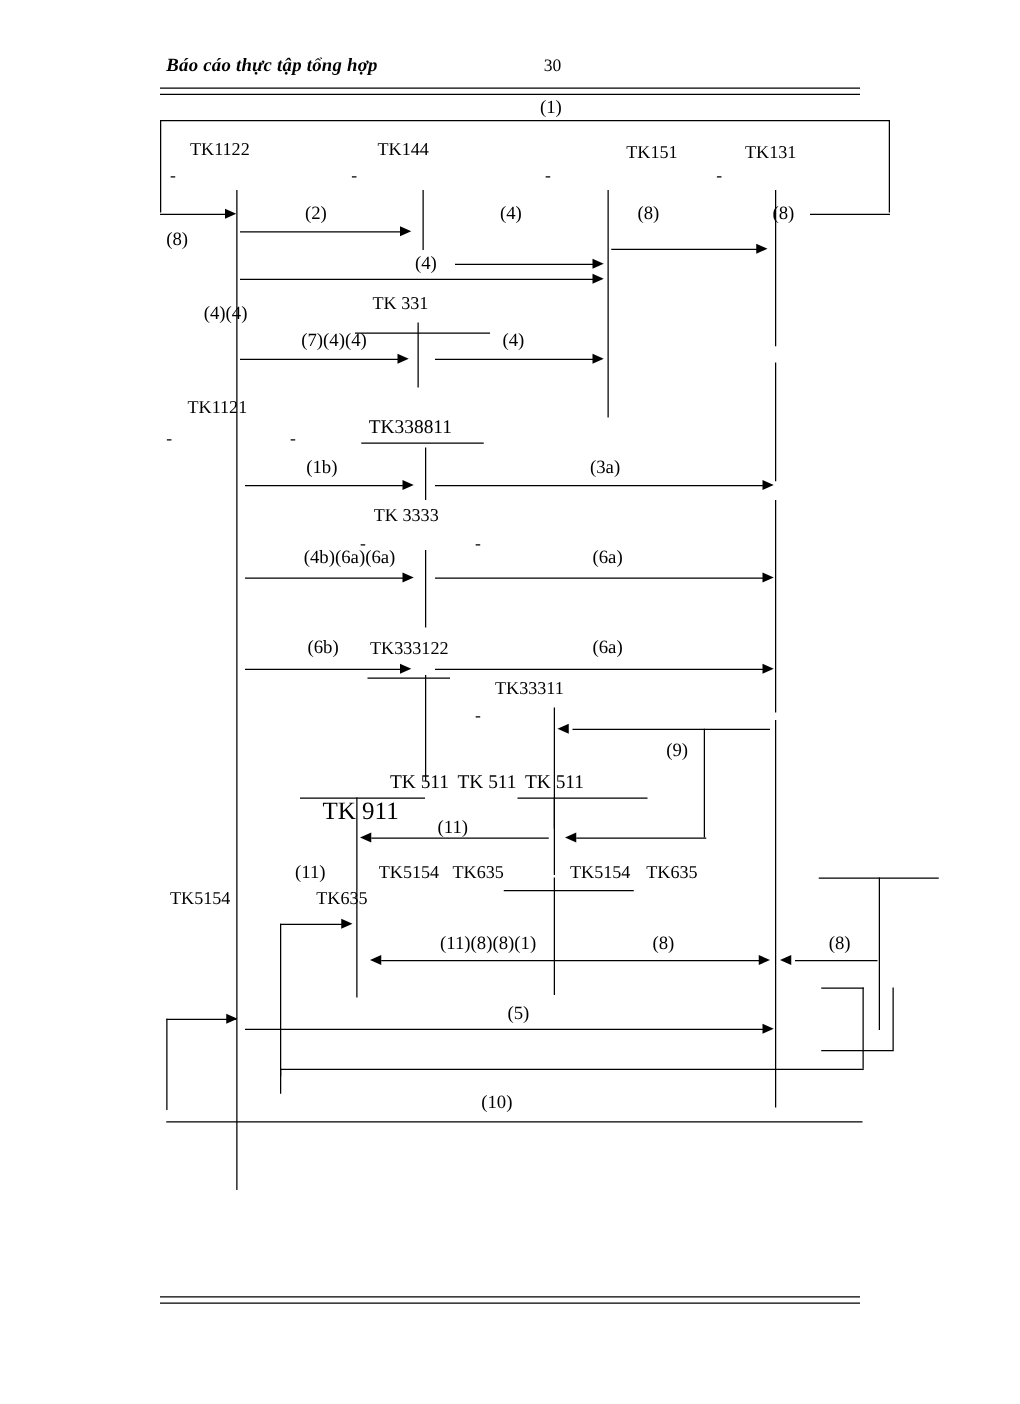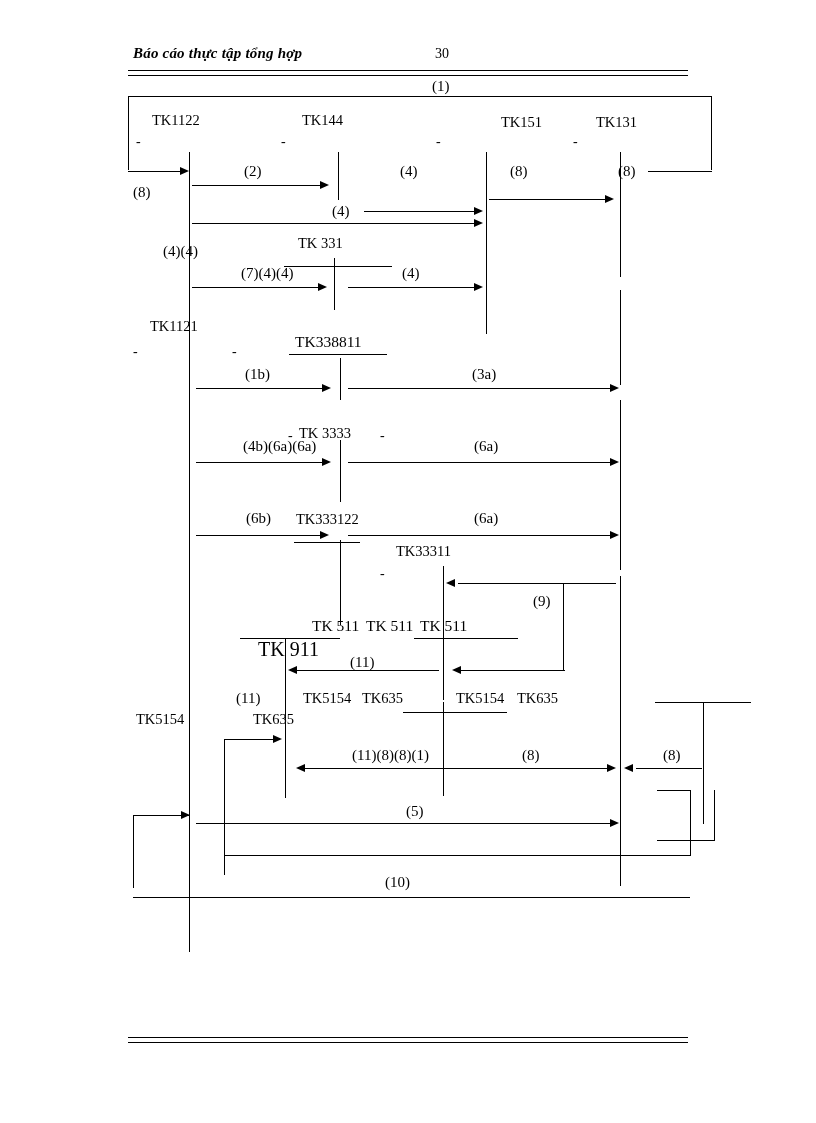--- a/index.html
+++ b/index.html
@@ -134,21 +134,21 @@
   <div class="v" style="left:340px;top:358px;height:42px;"></div>
 
   <div class="step" style="left:245px;top:366px;">(1b)</div>
   <div class="h" style="left:196px;top:388px;width:128px;"></div>
   <div class="ar ar-r" style="left:322px;top:384px;"></div>
 
   <div class="step" style="left:472px;top:366px;">(3a)</div>
   <div class="h" style="left:348px;top:388px;width:266px;"></div>
   <div class="ar ar-r" style="left:610px;top:384px;"></div>
 
-  <div class="acct" style="left:299px;top:405px;margin-top:20px;">TK 3333</div>
+  <div class="acct" style="left:299px;top:405px;">TK 3333</div>
   <div class="tick" style="left:288px;top:428px;">-</div>
   <div class="tick" style="left:380px;top:428px;">-</div>
   <div class="v" style="left:340px;top:440px;height:62px;"></div>
 
   <div class="step" style="left:243px;top:438px;">(4b)(6a)(6a)</div>
   <div class="h" style="left:196px;top:462px;width:128px;"></div>
   <div class="ar ar-r" style="left:322px;top:458px;"></div>
 
   <div class="step" style="left:474px;top:438px;">(6a)</div>
   <div class="h" style="left:348px;top:462px;width:266px;"></div>

